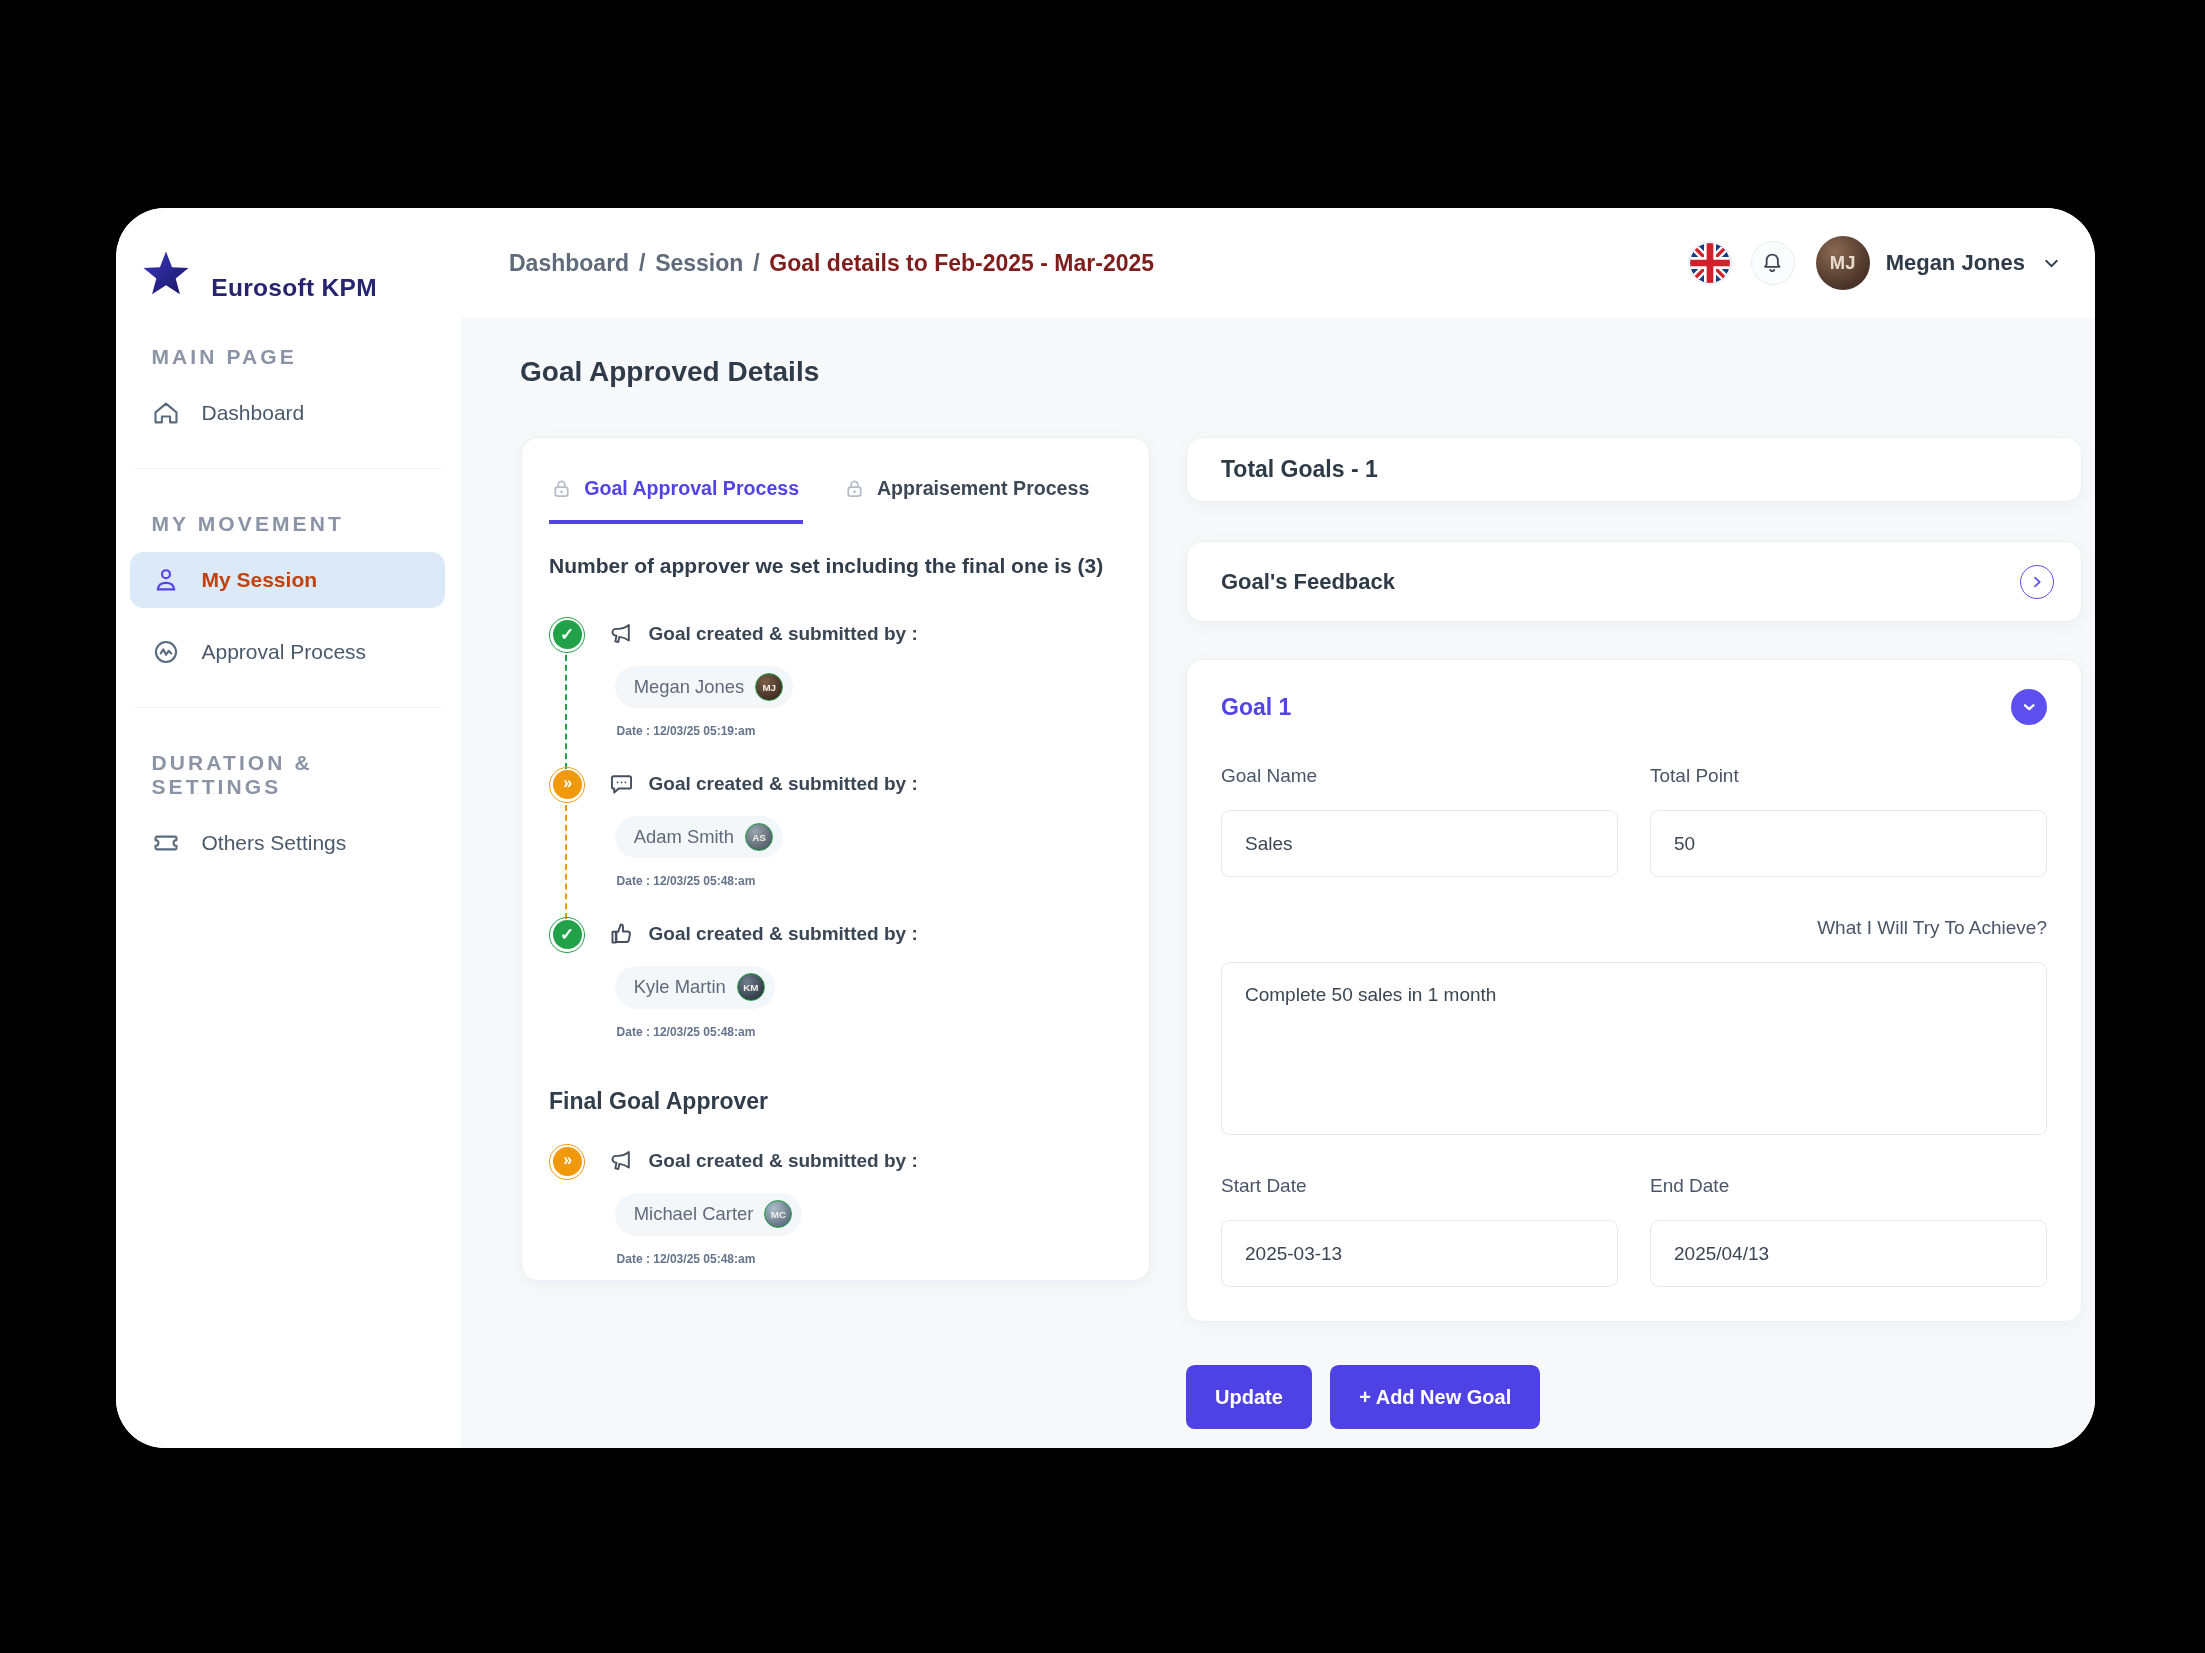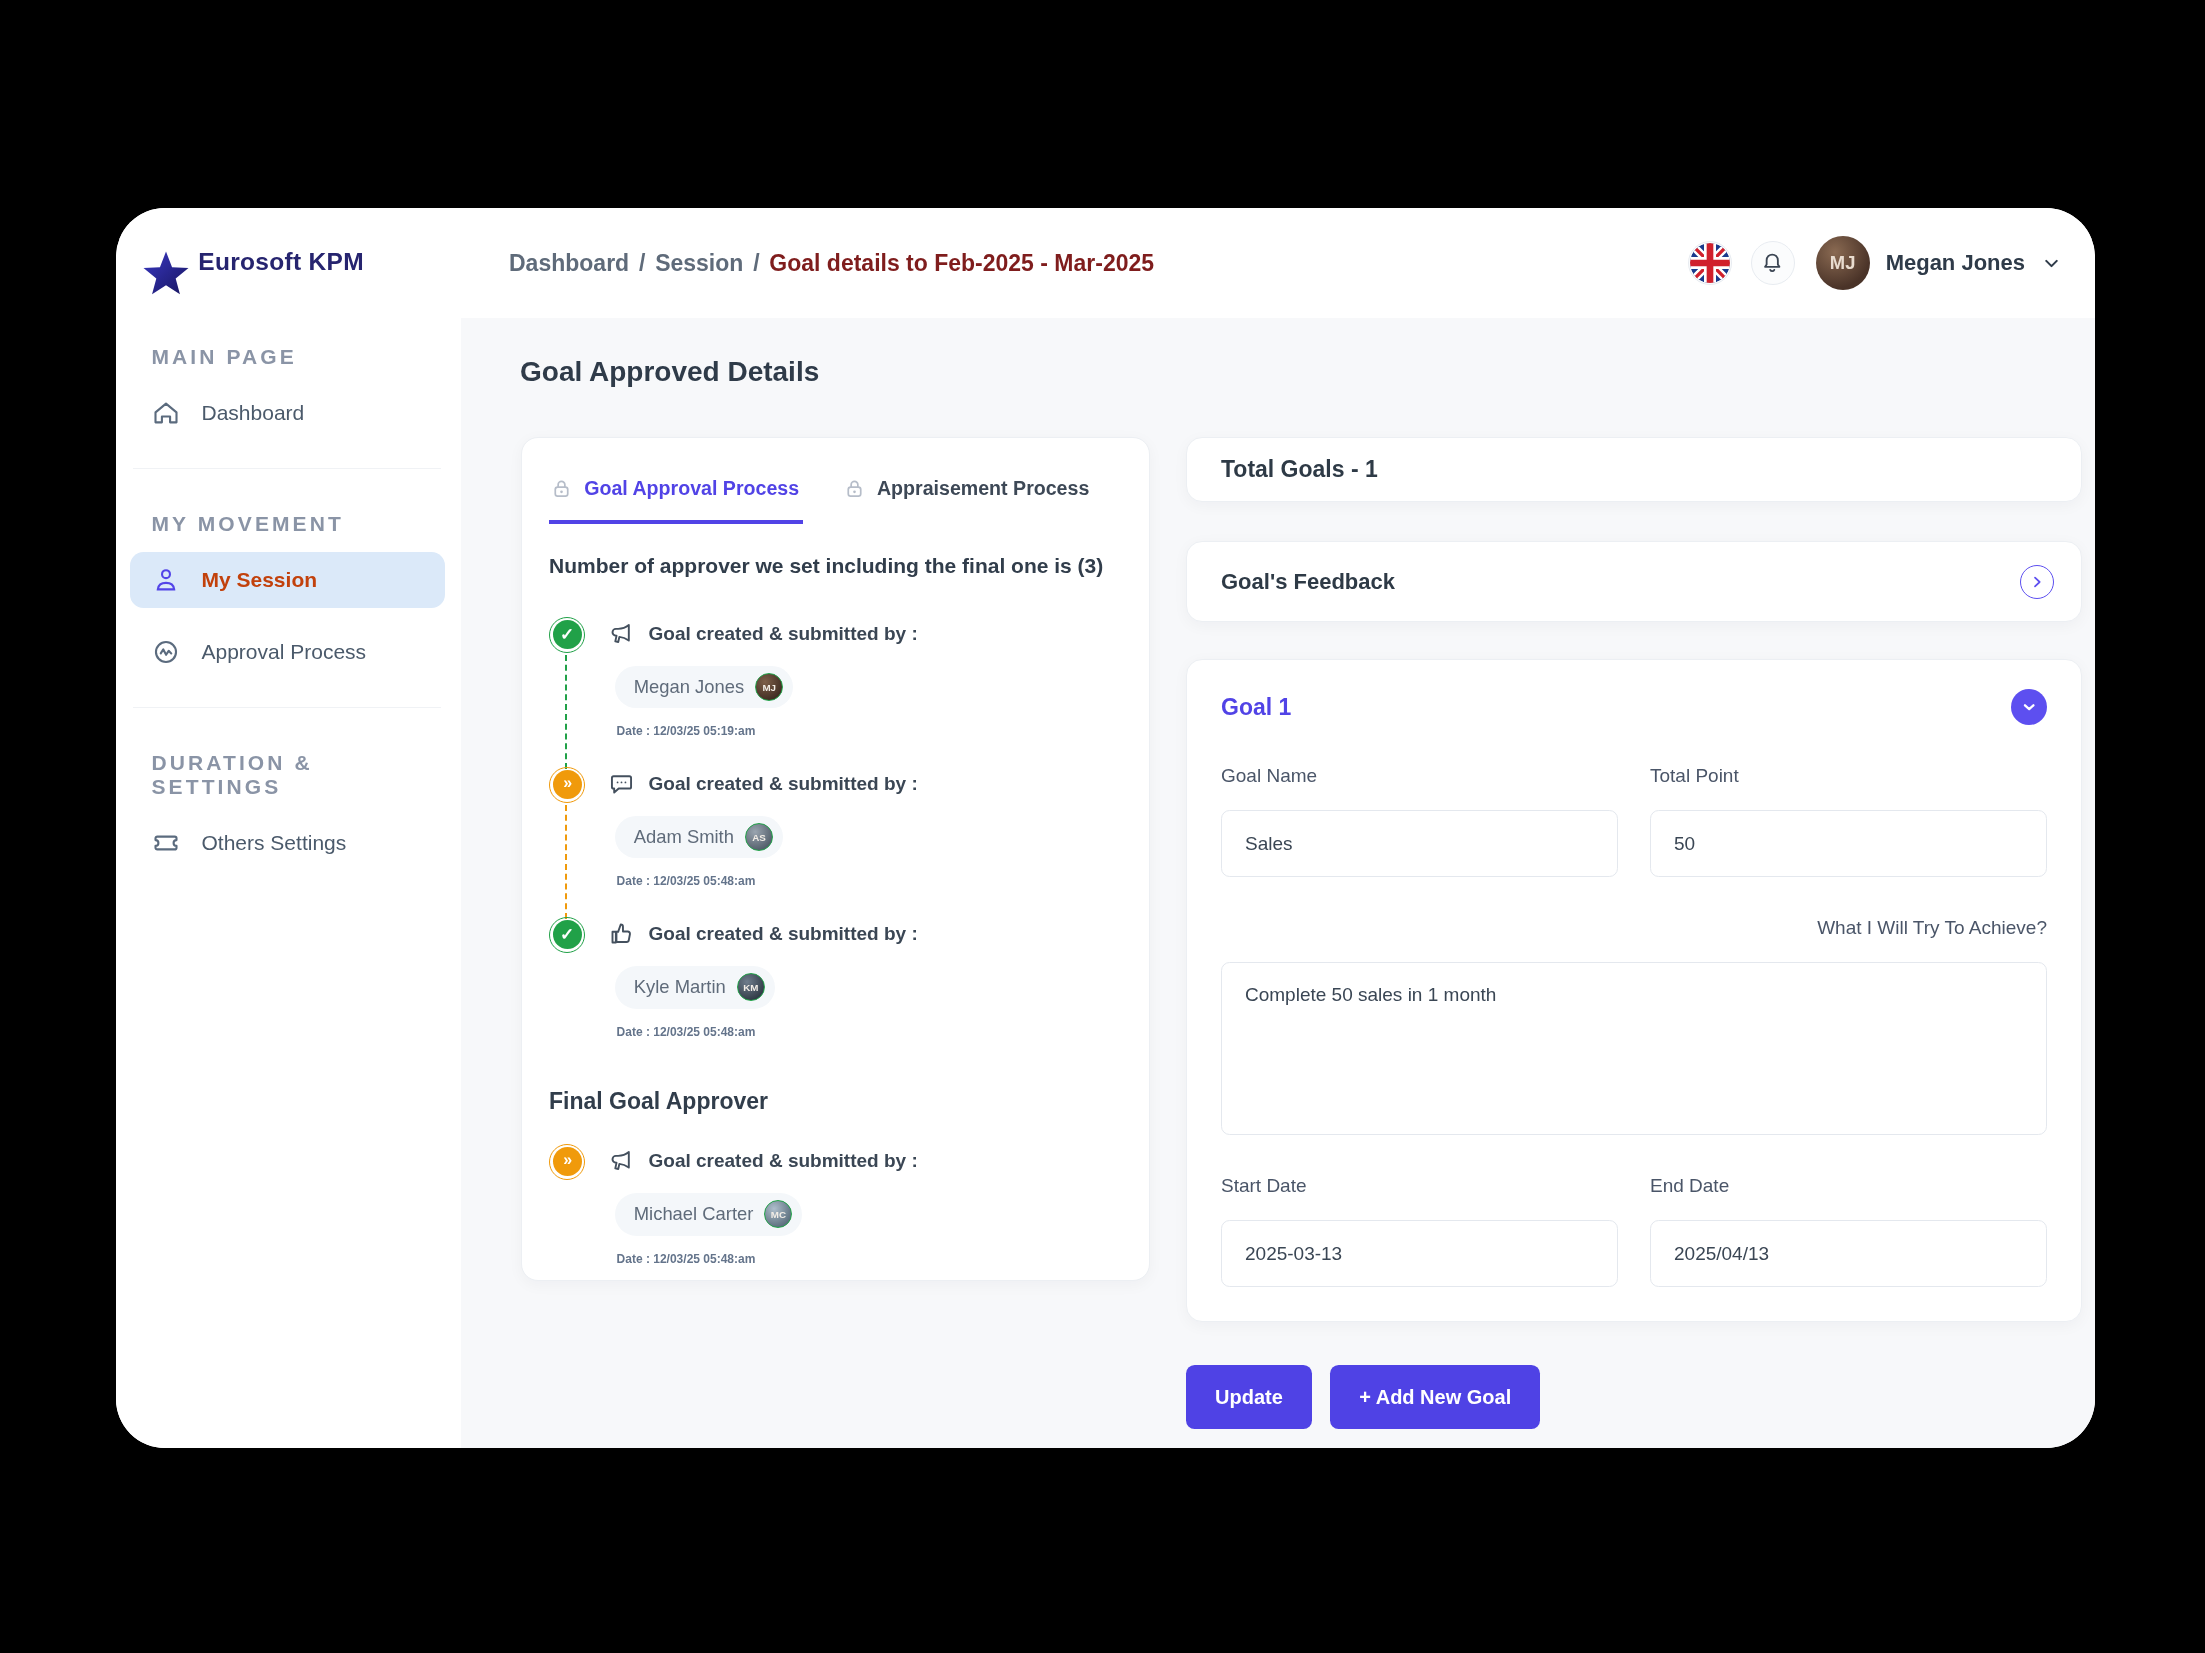--- a/index.html
+++ b/index.html
@@ -4,21 +4,21 @@
 <style>
   * { margin:0; padding:0; box-sizing:border-box; }
   html,body { width:2205px; height:1654px; background:#000; font-family:"Liberation Sans", sans-serif; }
   .stage { position:relative; width:2205px; height:1654px; background:#000; overflow:hidden; }
 
   .app-card { position:absolute; left:116px; top:208px; width:1979px; height:1240px;
     background:#fff; border-radius:49px; overflow:hidden; display:flex; }
 
   
   .sidebar { width:345px; min-width:345px; background:#fff; padding:0 16px 0 13.5px; }
-  .brand { display:flex; align-items:flex-start; gap:5px; padding:40px 0 0 9.8px; }
+  .brand { display:flex; align-items:flex-end; gap:18px; padding:40px 0 0 9.8px; }
   .brand-star { width:54px; height:54px; }
   .brand-name { font-size:24.5px; font-weight:800; color:#26246f; letter-spacing:0.3px; }
   .side-section-label { font-size:21px; font-weight:700; letter-spacing:3.1px; color:#8a94a6; padding-left:22px; margin-top:43px; }
   .side-item { display:flex; align-items:center; gap:22px; height:56px; margin-top:16px;
     padding-left:22px; border-radius:13.5px; font-size:21px; font-weight:500; color:#4b5a6b; cursor:pointer; }
   .side-item svg { width:28px; height:28px; stroke:#5b6b7e; }
   .side-item.active { background:#dbe9f9; color:#c2410c; font-weight:600;align-items:center; }
   .side-item.active svg { stroke:#5345e8; }
   .side-divider { border:none; border-top:1.2px solid #f0f2f5; margin:27px 3.7px 0 3.7px; }
 

